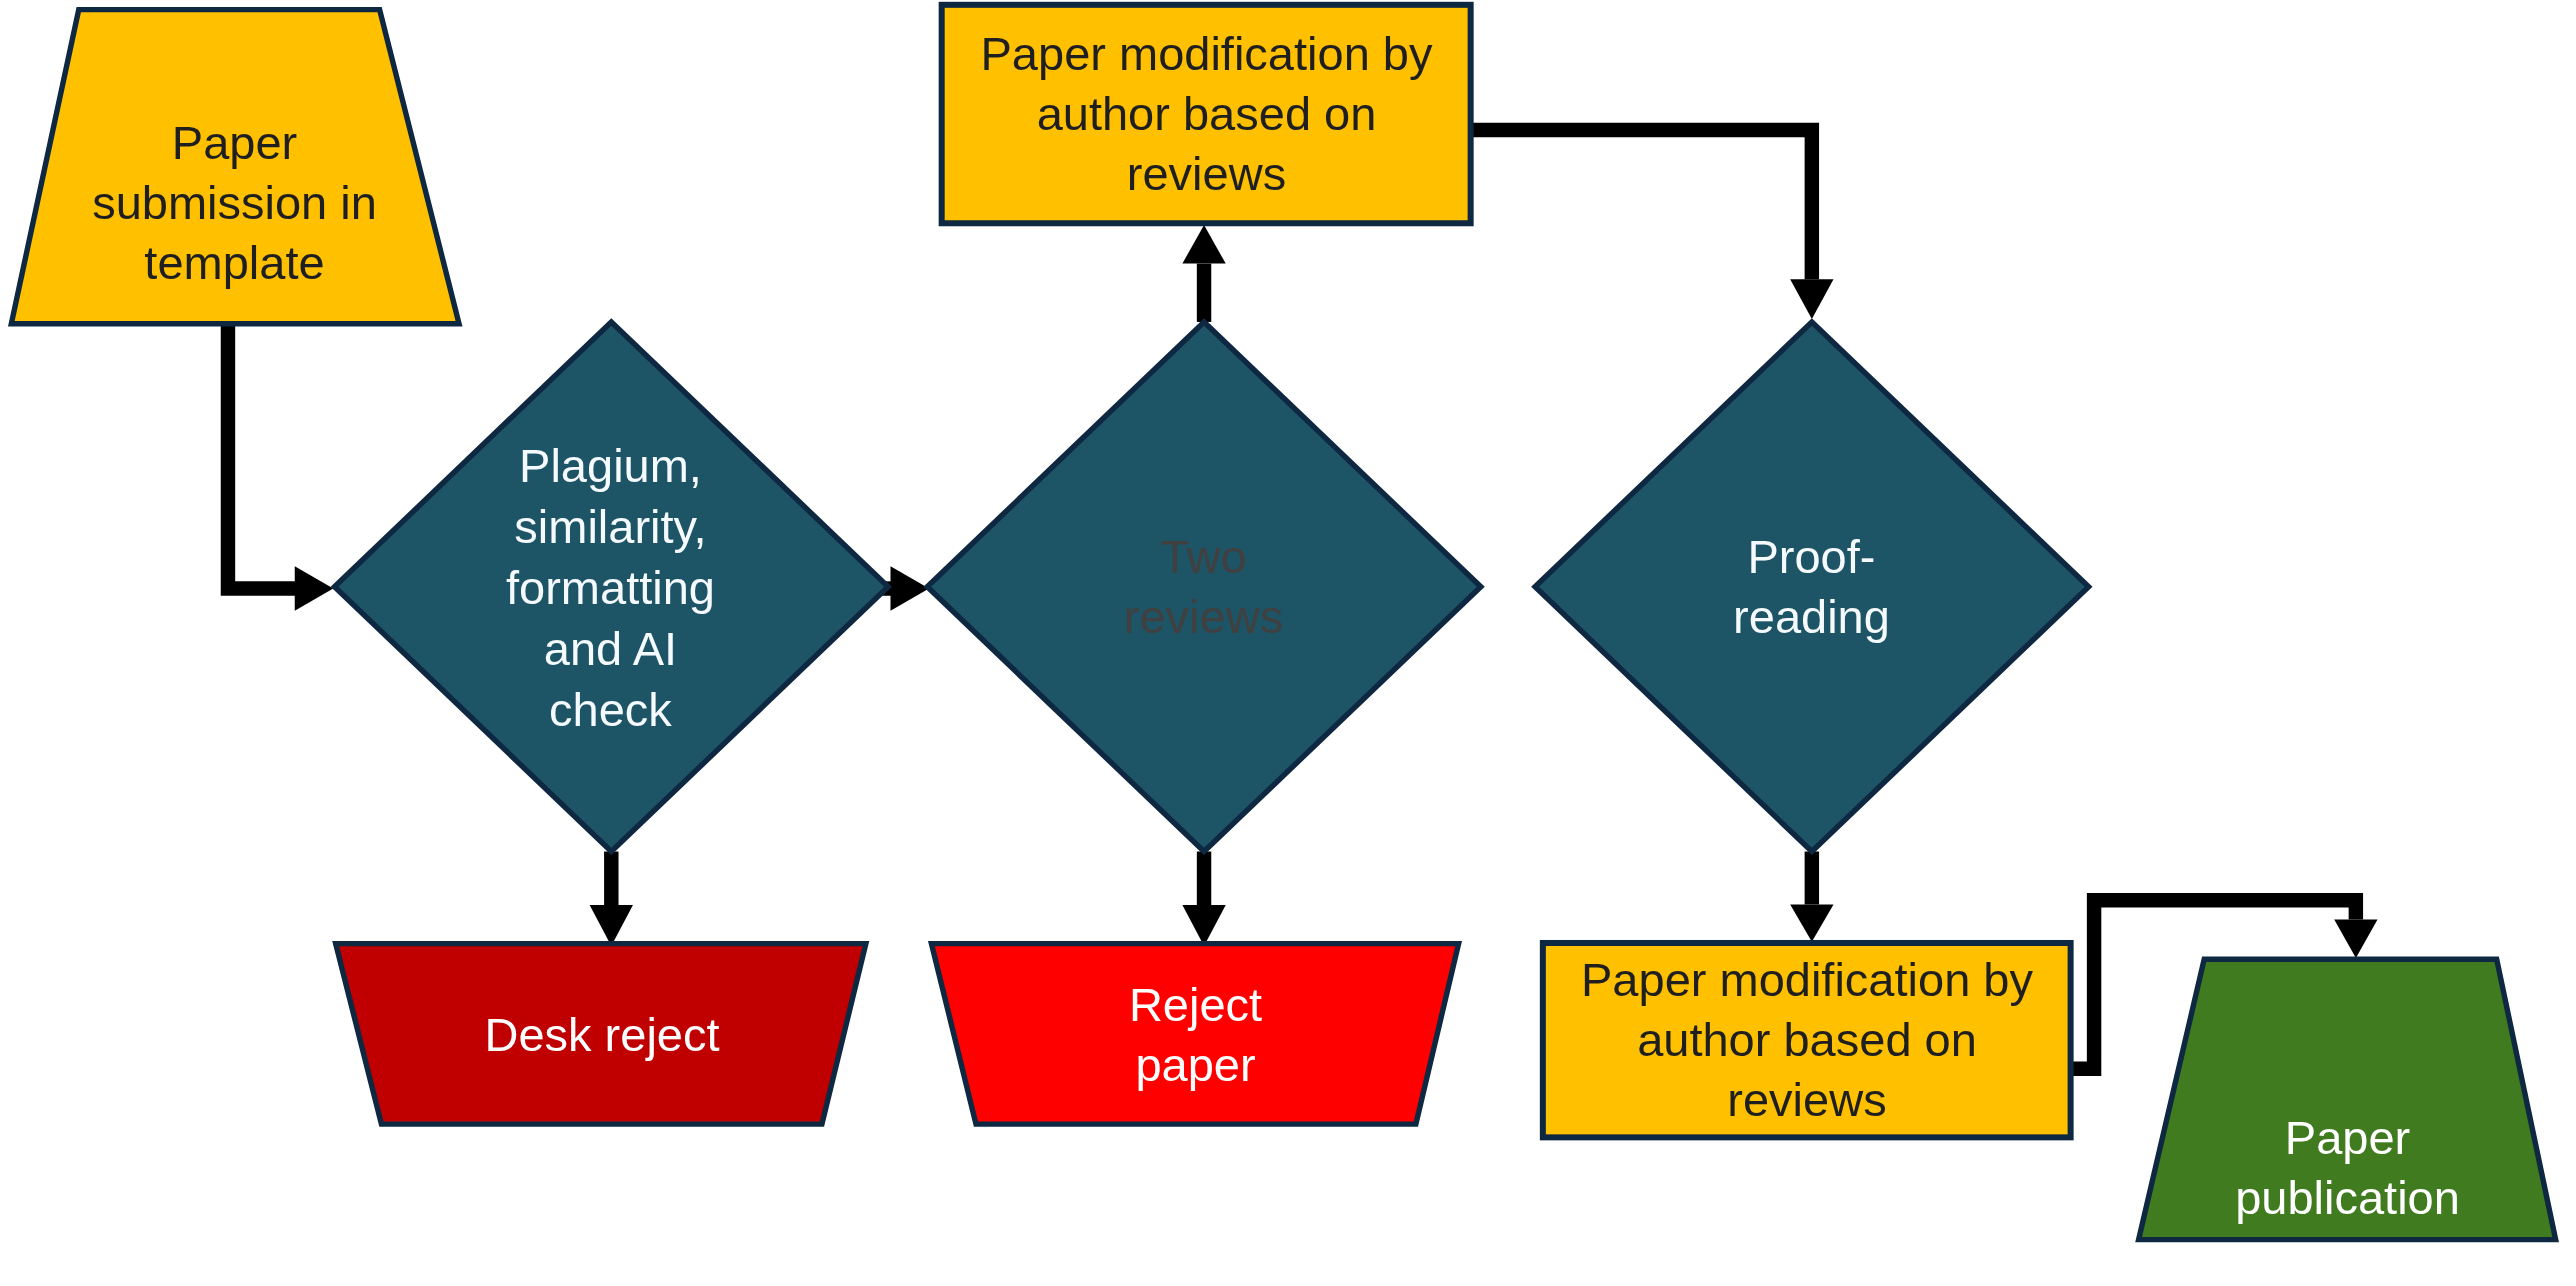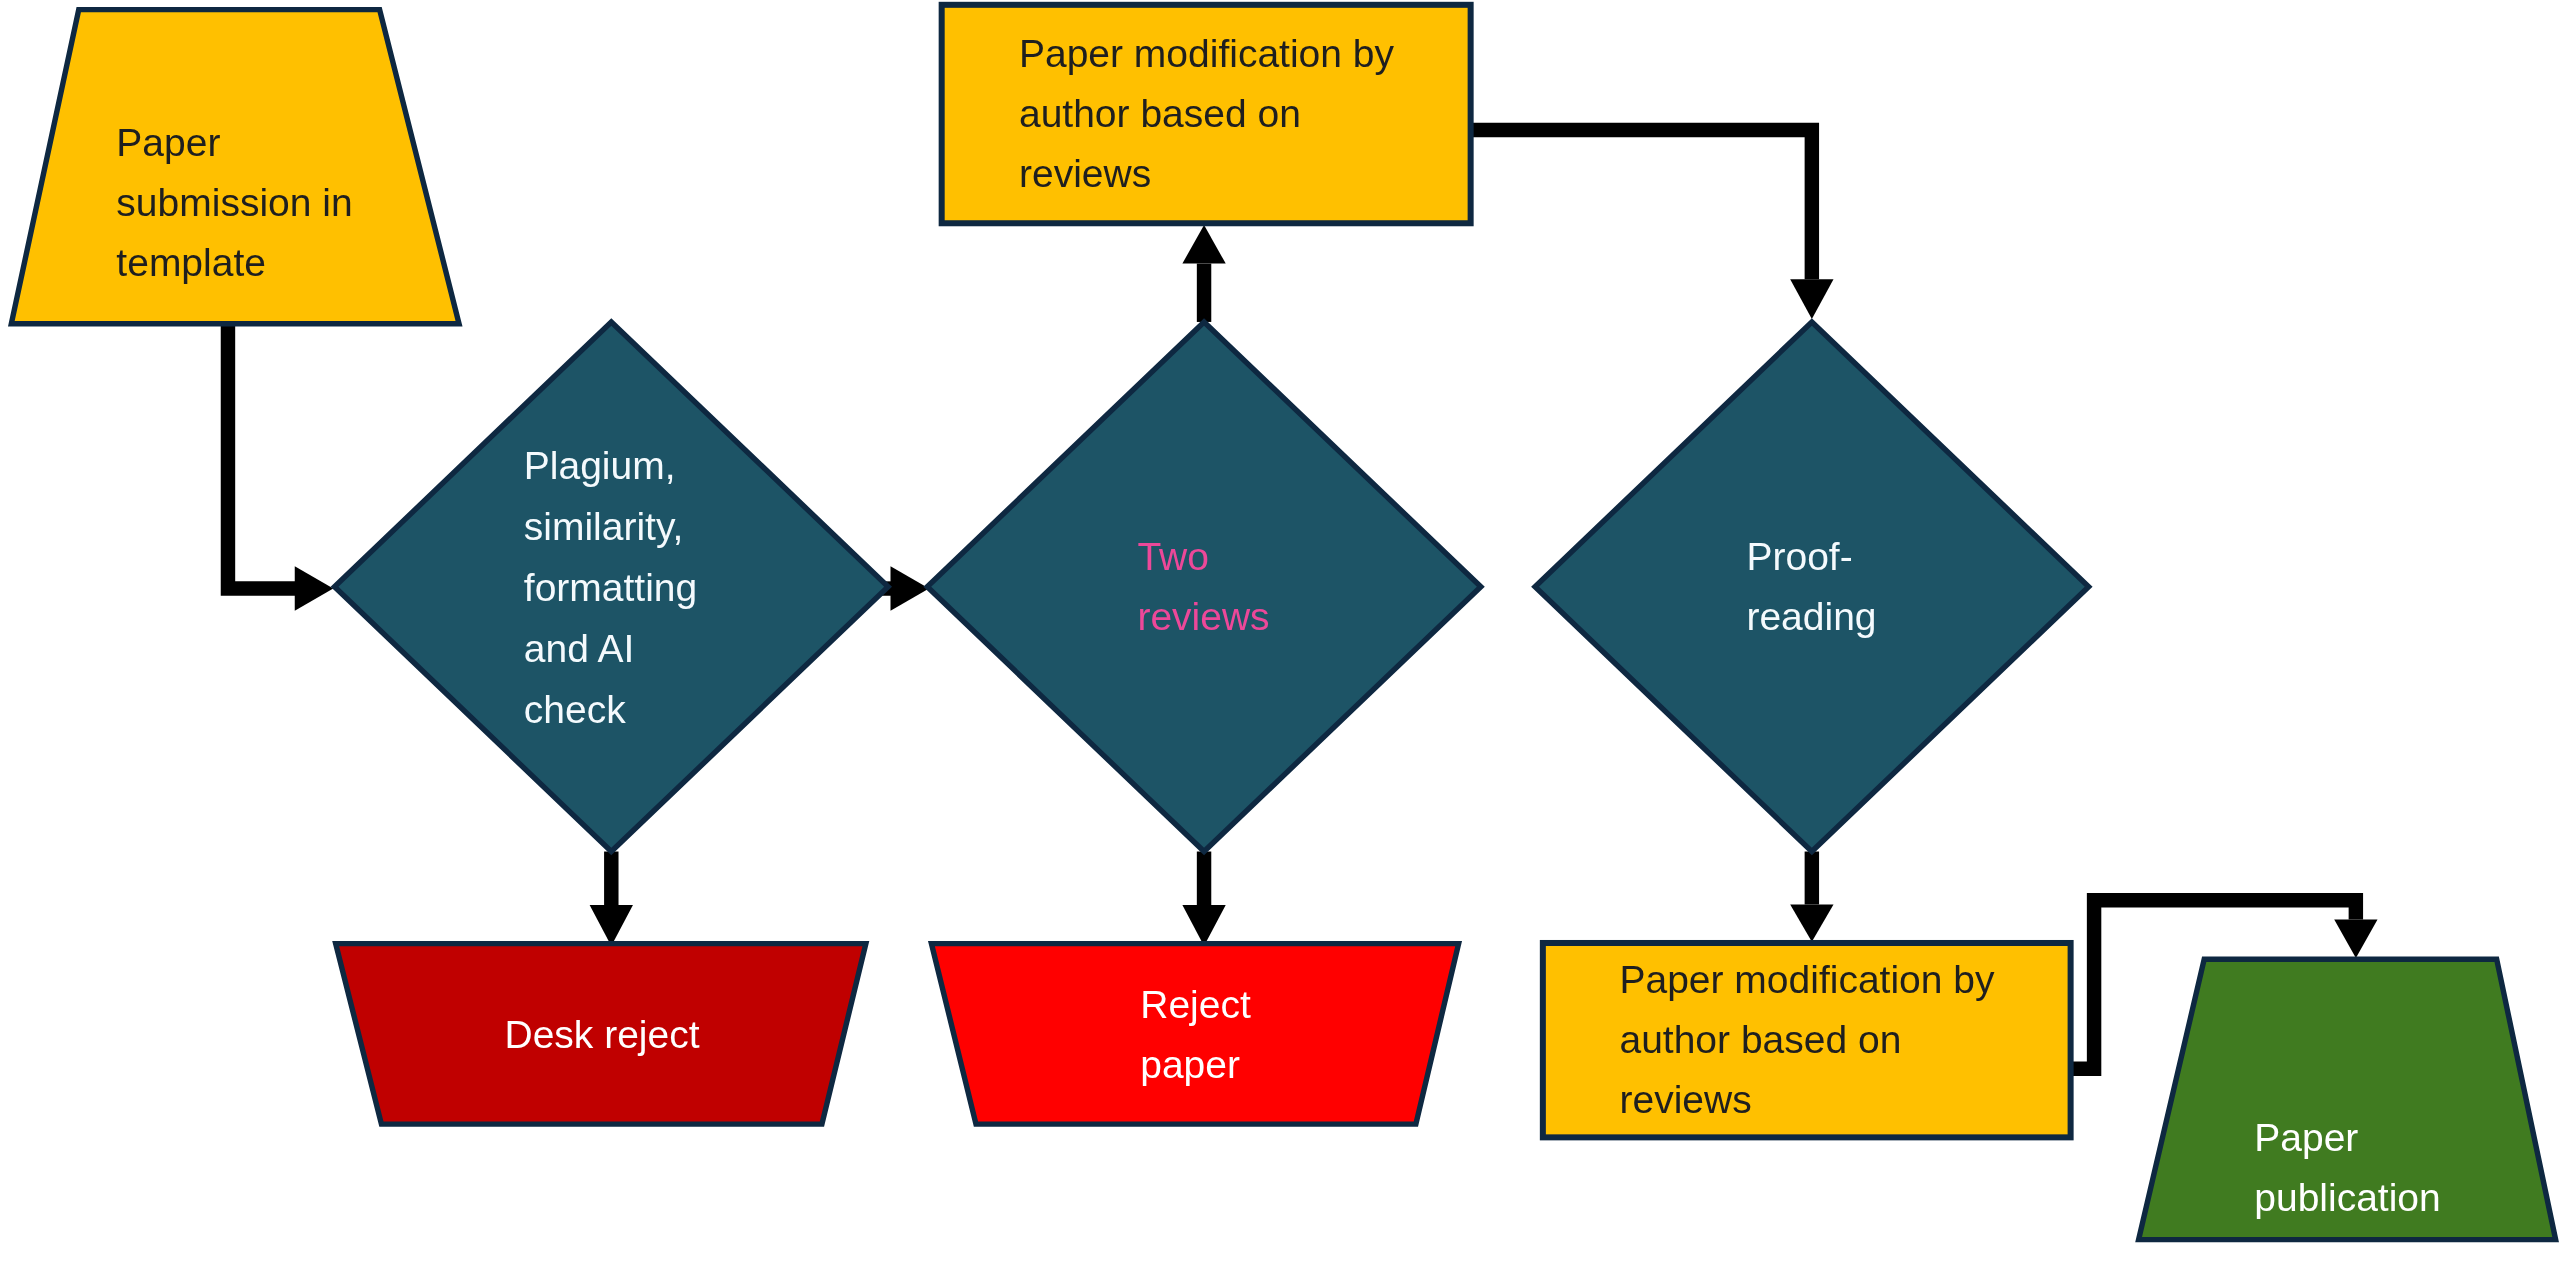--- a/index.html
+++ b/index.html
@@ -21,23 +21,23 @@
     position: absolute;
     left: 0; top: 0;
     width: 2576px;
     height: 1286px;
   }
   .label {
     position: absolute;
     display: flex;
     align-items: center;
     justify-content: center;
-    text-align: left;
+    text-align: center;
     white-space: pre-line;
-    font-size: 39px;
+    font-size: 47px;
     line-height: 60px;
     font-weight: 400;
     pointer-events: none;
   }
 </style>
 </head>
 <body>
 
 <div id="stage">
 
@@ -107,21 +107,21 @@
 template</div>
 
   <div class="label" style="left: 373px; top: 944px; width: 458px; height: 181px; padding-bottom: 18px; color: rgb(255, 255, 255);">Desk reject</div>
 
   <div class="label" style="left: 394px; top: 346px; width: 433px; height: 482px; line-height: 61px; color: rgb(244, 250, 253);">Plagium,
 similarity,
 formatting
 and AI
 check</div>
 
-  <div class="label" style="left: 987px; top: 346px; width: 433px; height: 482px; color: #ec4899;">Two
+  <div class="label" style="left: 987px; top: 346px; width: 433px; height: 482px; color: #404040;">Two
 reviews</div>
 
   <div class="label" style="left: 942px; top: 4.8px; width: 529px; height: 219px; color: rgb(31, 31, 31);">Paper modification by
 author based on
 reviews</div>
 
   <div class="label" style="left: 1595px; top: 346px; width: 433px; height: 482px; color: rgb(244, 250, 253);">Proof-
 reading</div>
 
   <div class="label" style="left: 976px; top: 944px; width: 439px; height: 181px; padding-bottom: 18px; color: rgb(255, 255, 255);">Reject

